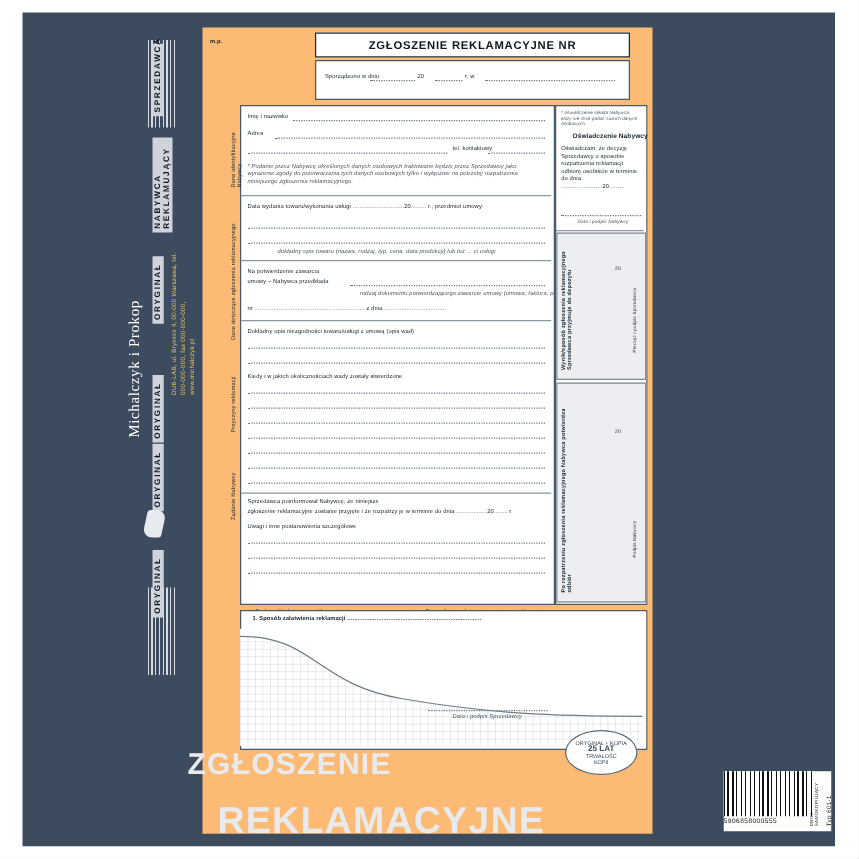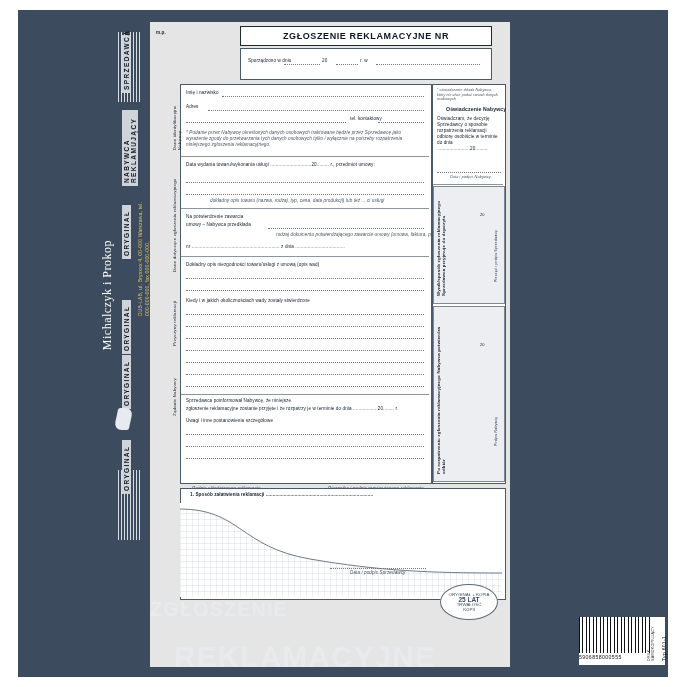--- a/index.html
+++ b/index.html
@@ -3,21 +3,21 @@
 <meta charset="utf-8">
 <style>
   html,body{margin:0;padding:0;background:#fff;}
   body{width:687px;height:687px;font-family:"Liberation Sans",sans-serif;overflow:hidden;}
   .page{position:relative;width:687px;height:687px;background:#ffffff;}
 
   
   .frame{position:absolute;left:18px;top:10px;width:650px;height:667px;background:#3c4c5e;}
 
   
-  .paper{position:absolute;left:150px;top:22px;width:360px;height:645px;background:#e5e5e5;}
+  .paper{position:absolute;left:162px;top:22px;width:360px;height:645px;background:#fdba74;}
 
   
   .spine{position:absolute;left:105px;top:22px;width:46px;height:645px;background:#3c4c5e;}
   .hatch{position:absolute;left:118px;width:22px;height:70px;
      background:repeating-linear-gradient(90deg,#d9dde2 0 1px,#3c4c5e 1px 3px);}
   .vtab{position:absolute;writing-mode:vertical-rl;transform:rotate(180deg);
      color:#ffffff;font-size:6.5px;letter-spacing:1.4px;font-weight:bold;}
   .vtab.dark{color:#0f1720;background:#cfd4da;padding:3px 1px;}
   .brand{position:absolute;left:100px;top:240px;width:60px;color:#fff;text-align:center;
      writing-mode:vertical-rl;transform:rotate(180deg);font-family:"Liberation Serif",serif;
@@ -45,21 +45,21 @@
   .vlbl{position:absolute;writing-mode:vertical-rl;transform:rotate(180deg);
      font-size:4.4px;color:#15242f;letter-spacing:.2px;}
   .vlbl.b{font-weight:bold;}
 
   
   .greywave{position:absolute;left:0;top:480px;width:360px;height:165px;overflow:hidden;}
 
   
   .banner1,.banner2{position:absolute;left:150px;font-family:"Liberation Sans",sans-serif;
      font-weight:bold;color:#e8eaed;letter-spacing:1px;}
-  .banner1{top:598px;font-size:20px;}
+  .banner1{top:598px;font-size:24px;}
   .banner2{top:640px;font-size:30px;padding-left:24px;}
 
   
   .barcode{position:absolute;right:22px;bottom:22px;width:86px;height:48px;background:#fff;}
   .bars{position:absolute;left:0;top:0;width:72px;height:36px;
      background:repeating-linear-gradient(90deg,#111 0 1px,#fff 1px 3px,#111 3px 4px,#fff 4px 7px);}
   .barnum{position:absolute;left:0;top:37px;font-size:5.2px;letter-spacing:.4px;color:#111;}
   .typ{position:absolute;right:-2px;top:0;writing-mode:vertical-rl;transform:rotate(180deg);
      font-size:5px;color:#111;letter-spacing:.3px;}
 

